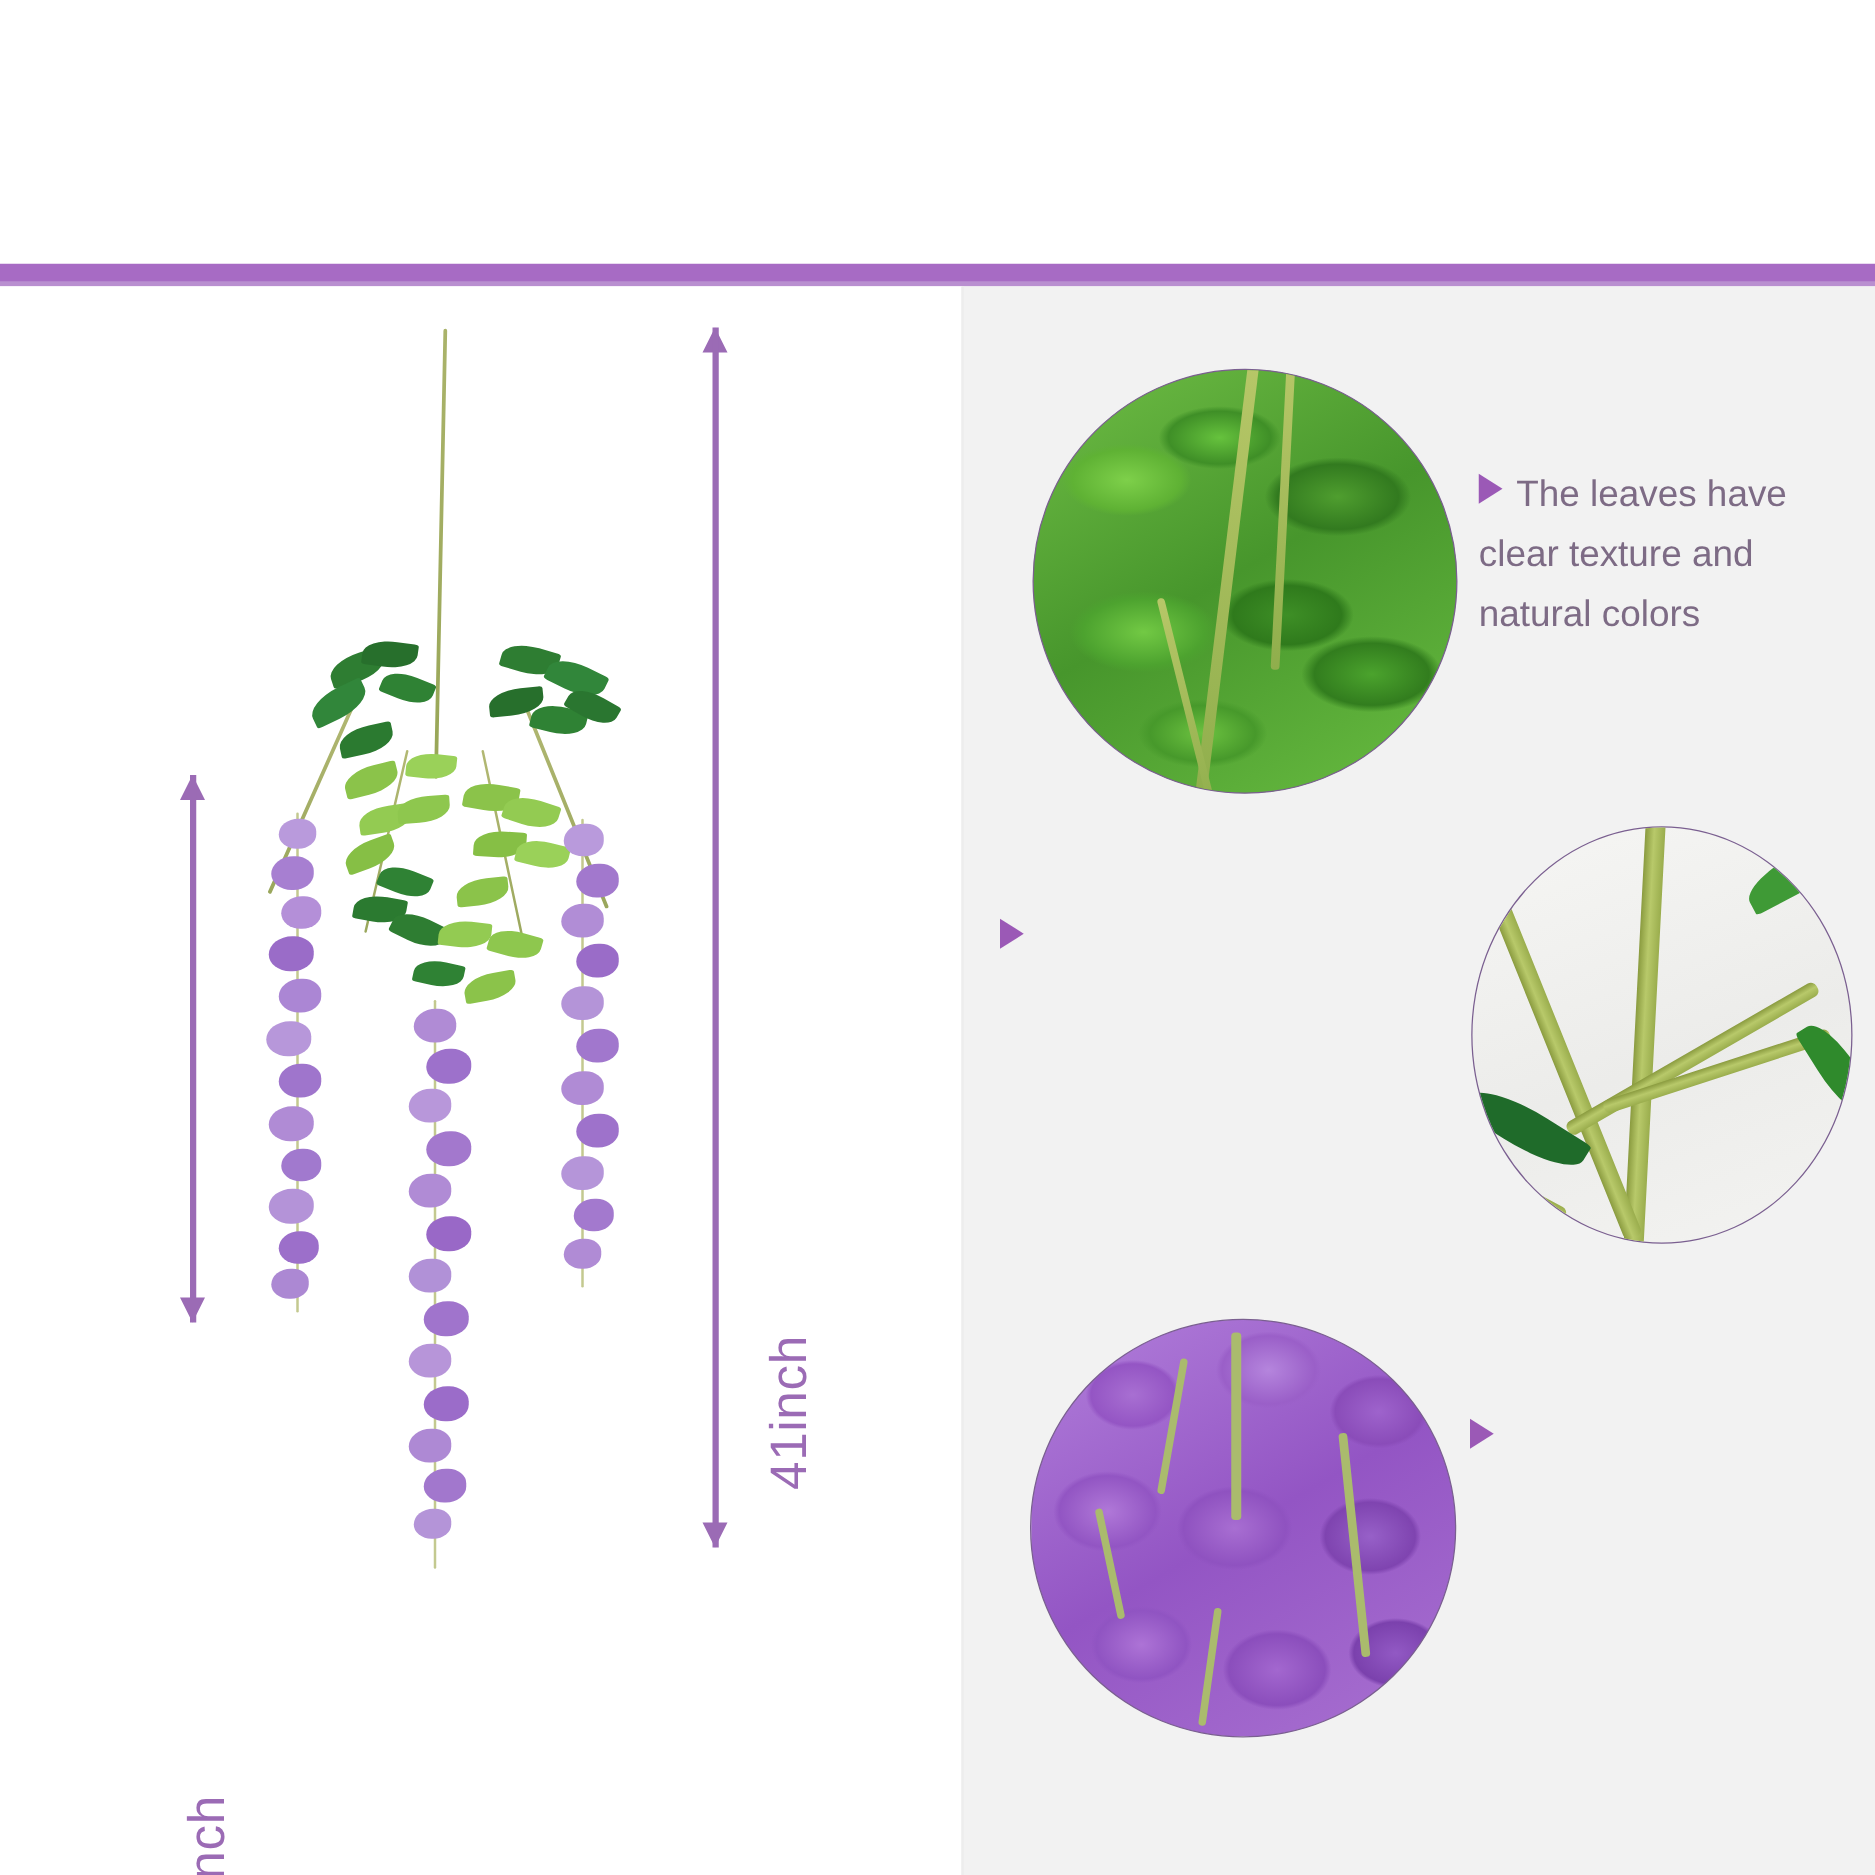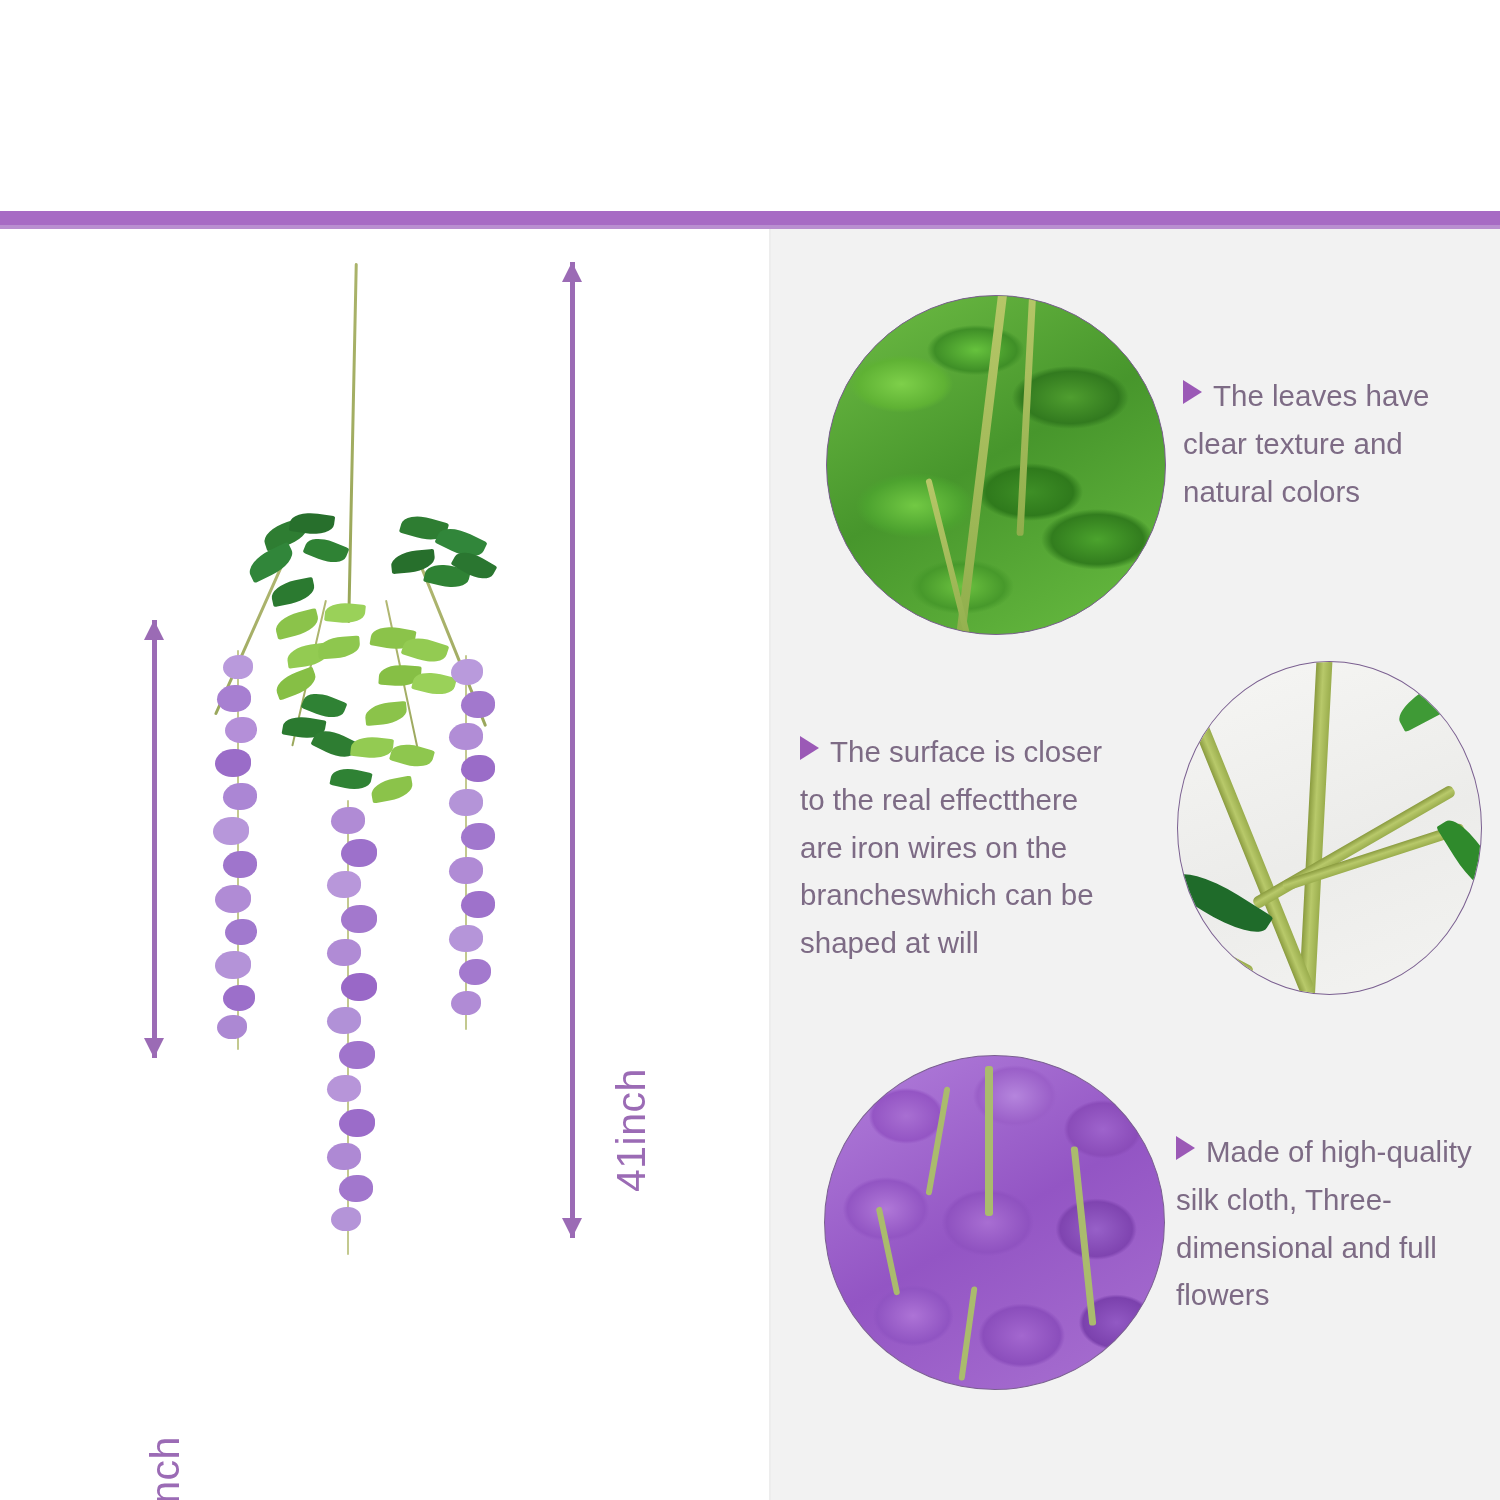--- a/index.html
+++ b/index.html
@@ -241,21 +241,21 @@
       <div class="stalk" style="left:196px;top:-10px;width:7px;height:250px;transform:rotate(3deg);"></div>
       <div class="stalk" style="left:120px;top:180px;width:6px;height:180px;transform:rotate(-14deg);"></div>
     </div>
     <div class="feat-text t1">
       <span class="bullet"></span><span>The leaves have clear texture and natural colors</span>
     </div>
   </div>
 
   <div class="feature">
     <div class="feat-text t2">
-      <span class="bullet"></span><span>The surface is closer to the real effectthere are iron wires on the brancheswhich can be shaped at will</span>
+      <span class="bullet"></span>
     </div>
     <div class="circle c2">
       <div class="stalk" style="left:130px;top:-20px;width:16px;height:360px;transform:rotate(3deg);"></div>
       <div class="stalk" style="left:60px;top:10px;width:15px;height:330px;transform:rotate(-22deg);"></div>
       <div class="stalk" style="left:-30px;top:150px;width:13px;height:220px;transform:rotate(-62deg);"></div>
       <div class="stalk" style="left:170px;top:70px;width:12px;height:230px;transform:rotate(60deg);"></div>
       <div class="stalk" style="left:190px;top:100px;width:11px;height:190px;transform:rotate(72deg);"></div>
       <div class="dleaf" style="left:-10px;top:225px;width:105px;height:32px;transform:rotate(32deg);"></div>
       <div class="dleaf" style="left:215px;top:20px;width:95px;height:30px;transform:rotate(-28deg);background:#3f9a36;"></div>
       <div class="dleaf" style="left:250px;top:180px;width:85px;height:28px;transform:rotate(58deg);background:#2f8a2c;"></div>
@@ -264,17 +264,17 @@
 
   <div class="feature">
     <div class="circle c3">
       <div class="stalk" style="left:160px;top:10px;width:8px;height:150px;"></div>
       <div class="stalk" style="left:110px;top:30px;width:6px;height:110px;transform:rotate(10deg);"></div>
       <div class="stalk" style="left:255px;top:90px;width:7px;height:180px;transform:rotate(-6deg);"></div>
       <div class="stalk" style="left:140px;top:230px;width:6px;height:95px;transform:rotate(8deg);"></div>
       <div class="stalk" style="left:60px;top:150px;width:6px;height:90px;transform:rotate(-12deg);"></div>
     </div>
     <div class="feat-text t3">
-      <span class="bullet"></span><span>Made of high-quality silk cloth, Three-dimensional and full flowers</span>
+      <span class="bullet"></span>
     </div>
   </div>
 
 </div>
 
 </body></html>

